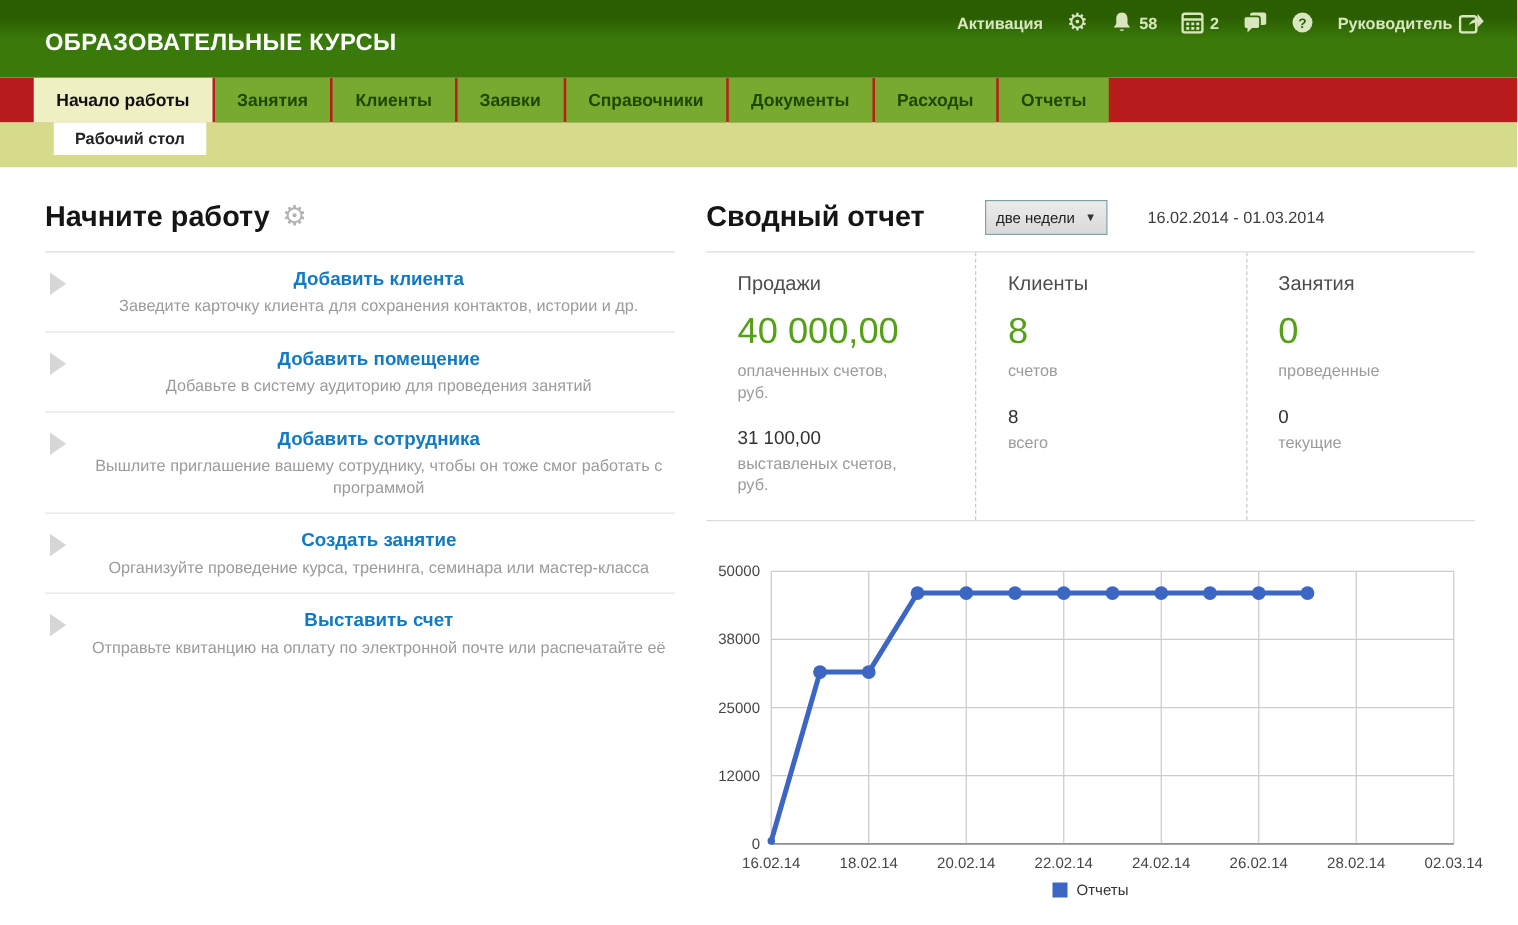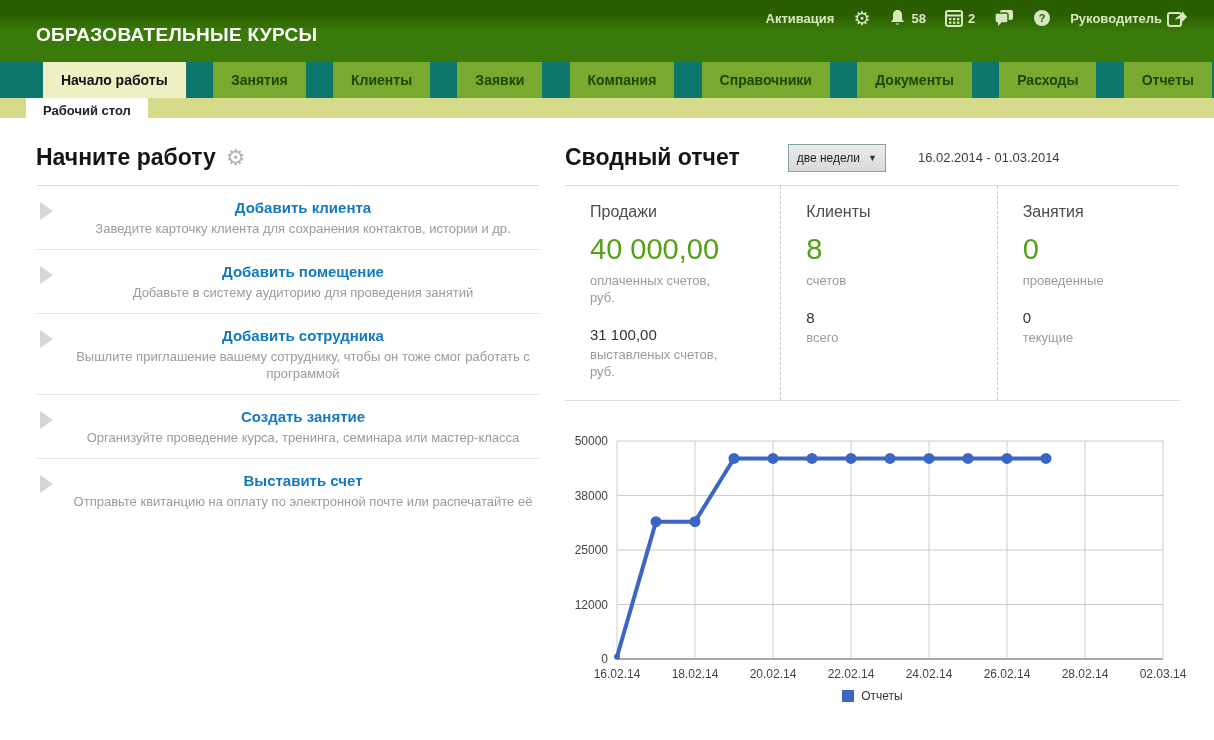--- a/index.html
+++ b/index.html
@@ -11,27 +11,27 @@
     background:linear-gradient(#2b5e00 0px,#2b5e00 14px,#3a7a0a 32px,#3a7a0a 62px); }
   .app-title { position:absolute; left:36px; top:24px; color:#fff; font-size:19px;
     font-weight:bold; letter-spacing:0.3px; }
   .utilbar { position:absolute; top:5px; right:26px; display:flex; align-items:center;
     gap:19px; height:26px; color:#d9e7c1; font-size:13px; font-weight:bold; }
   .utilbar .u-item { display:flex; align-items:center; gap:5px; cursor:pointer; }
   .u-gear { font-size:19px; line-height:19px; font-family:"DejaVu Sans",sans-serif; }
   .utilbar svg { display:block; }
 
   
-  .tabbar { height:36px; background:#0f766e; padding-left:43px; display:flex;justify-content:space-between; }
+  .tabbar { height:36px; background:#b91c1c; padding-left:27px; display:flex; }
   .tab { height:36px; line-height:36px; padding:0 18px; margin-right:2px;
     background:#77aa2e; color:#1d4800; font-size:14px; font-weight:bold; cursor:pointer; }
   .tab.active { background:#eef0c3; color:#111; }
 
   
-  .subbar { height:20px; background:#d6da8b; padding-left:26px; display:flex; }
+  .subbar { height:36px; background:#d6da8b; padding-left:43px; display:flex; }
   .subtab { height:26px; line-height:26px; padding:0 17px; background:#fff; color:#222;
     font-size:13px; font-weight:bold; cursor:pointer; }
 
   
   .content { position:relative; background:#fff; height:652px; }
   .panel-head { height:56px; display:flex; align-items:center; border-bottom:1px solid #dcdcdc; }
   h1 { font-size:23px; font-weight:bold; color:#151515; }
 
   .left-panel { position:absolute; left:36px; top:12px; width:504px;text-align:center; }
   .head-gear { font-size:22px; color:#b3b3b3; margin-left:10px; cursor:pointer;
@@ -120,21 +120,20 @@
       </svg>
     </span>
   </div>
 </div>
 
 <div class="tabbar">
   <div class="tab active">Начало работы</div>
   <div class="tab">Занятия</div>
   <div class="tab">Клиенты</div>
   <div class="tab">Заявки</div>
-  <div class="tab">Компания</div>
   <div class="tab">Справочники</div>
   <div class="tab">Документы</div>
   <div class="tab">Расходы</div>
   <div class="tab">Отчеты</div>
 </div>
 
 <div class="subbar">
   <div class="subtab">Рабочий стол</div>
 </div>
 

